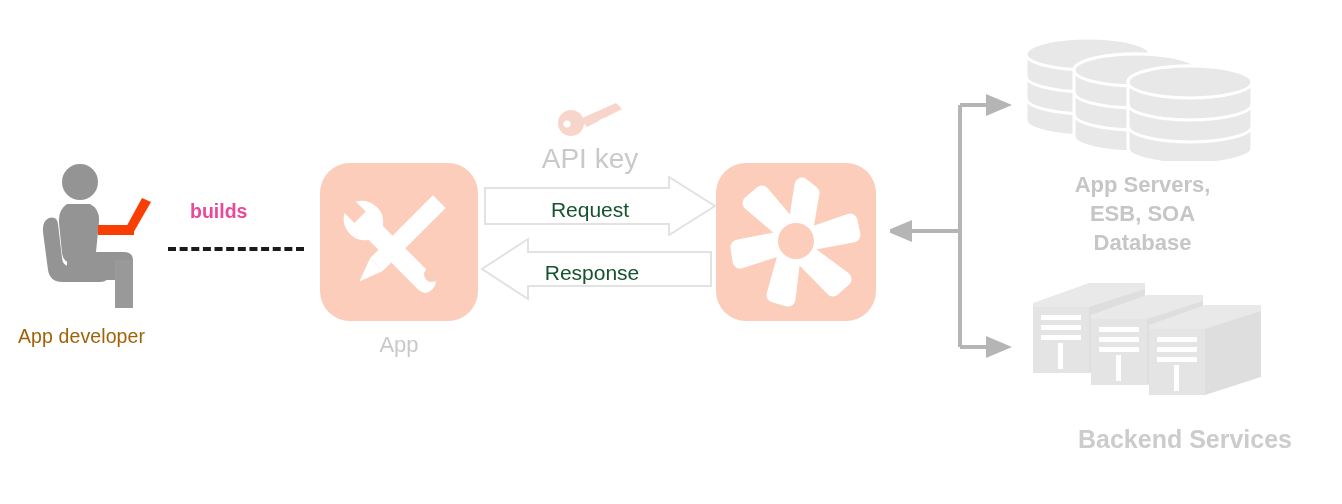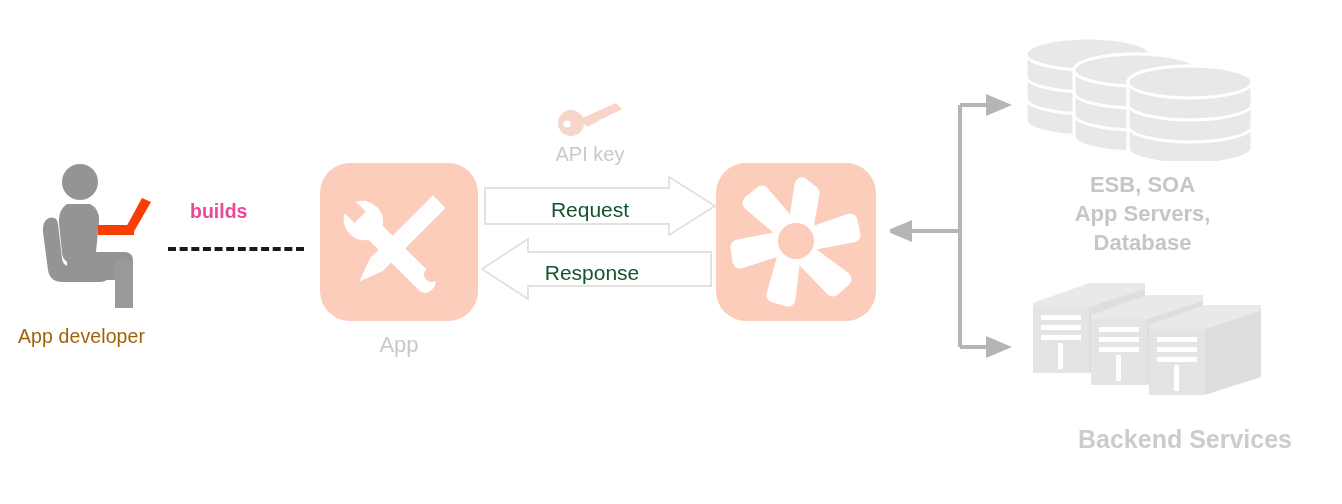--- a/index.html
+++ b/index.html
@@ -60,21 +60,21 @@
     white-space: nowrap;
   }
   #app-label { left: 320px; top: 332px; width: 158px; }
   #api-label { left: 716px; top: 334px; width: 160px; }
 
   
   #api-key-icon { left: 556px; top: 98px; width: 70px; height: 42px; }
   #api-key-label {
     left: 500px; top: 143px; width: 180px;
     text-align: center;
-    font-size: 20px;
+    font-size: 28px;
     color: #c9c9c9;
     white-space: nowrap;
   }
 
   
   #request-arrow-group { left: 484px; top: 176px; width: 232px; height: 60px; }
   #response-arrow-group { left: 480px; top: 236px; width: 232px; height: 66px; }
   .flow-label {
     font-size: 21px;
     color: #14532d;
@@ -221,22 +221,22 @@
         <path d="M56 78 a62 16 0 0 0 124 0" fill="none"></path>
 
         <path d="M110 46 a62 16 0 0 1 124 0 l0 66 a62 16 0 0 1 -124 0 z"></path>
         <ellipse cx="172" cy="46" rx="62" ry="16"></ellipse>
         <path d="M110 68 a62 16 0 0 0 124 0" fill="none"></path>
         <path d="M110 90 a62 16 0 0 0 124 0" fill="none"></path>
       </g>
     </svg>
   </div>
   <div class="abs" id="database-label">
+    <div>App Servers,</div>
     <div>ESB, SOA</div>
-    <div>App Servers,</div>
     <div>Database</div>
   </div>
 
   <div class="abs" id="servers-icon">
     <svg width="235" height="115" viewBox="0 0 235 115" xmlns="http://www.w3.org/2000/svg">
 
       <g>
         <polygon points="6,22 62,2 118,2 118,14 62,32 6,32" fill="#e9e9e9"></polygon>
         <rect x="6" y="26" width="56" height="66" fill="#e4e4e4"></rect>
         <polygon points="62,26 118,8 118,74 62,92" fill="#dedede"></polygon>

